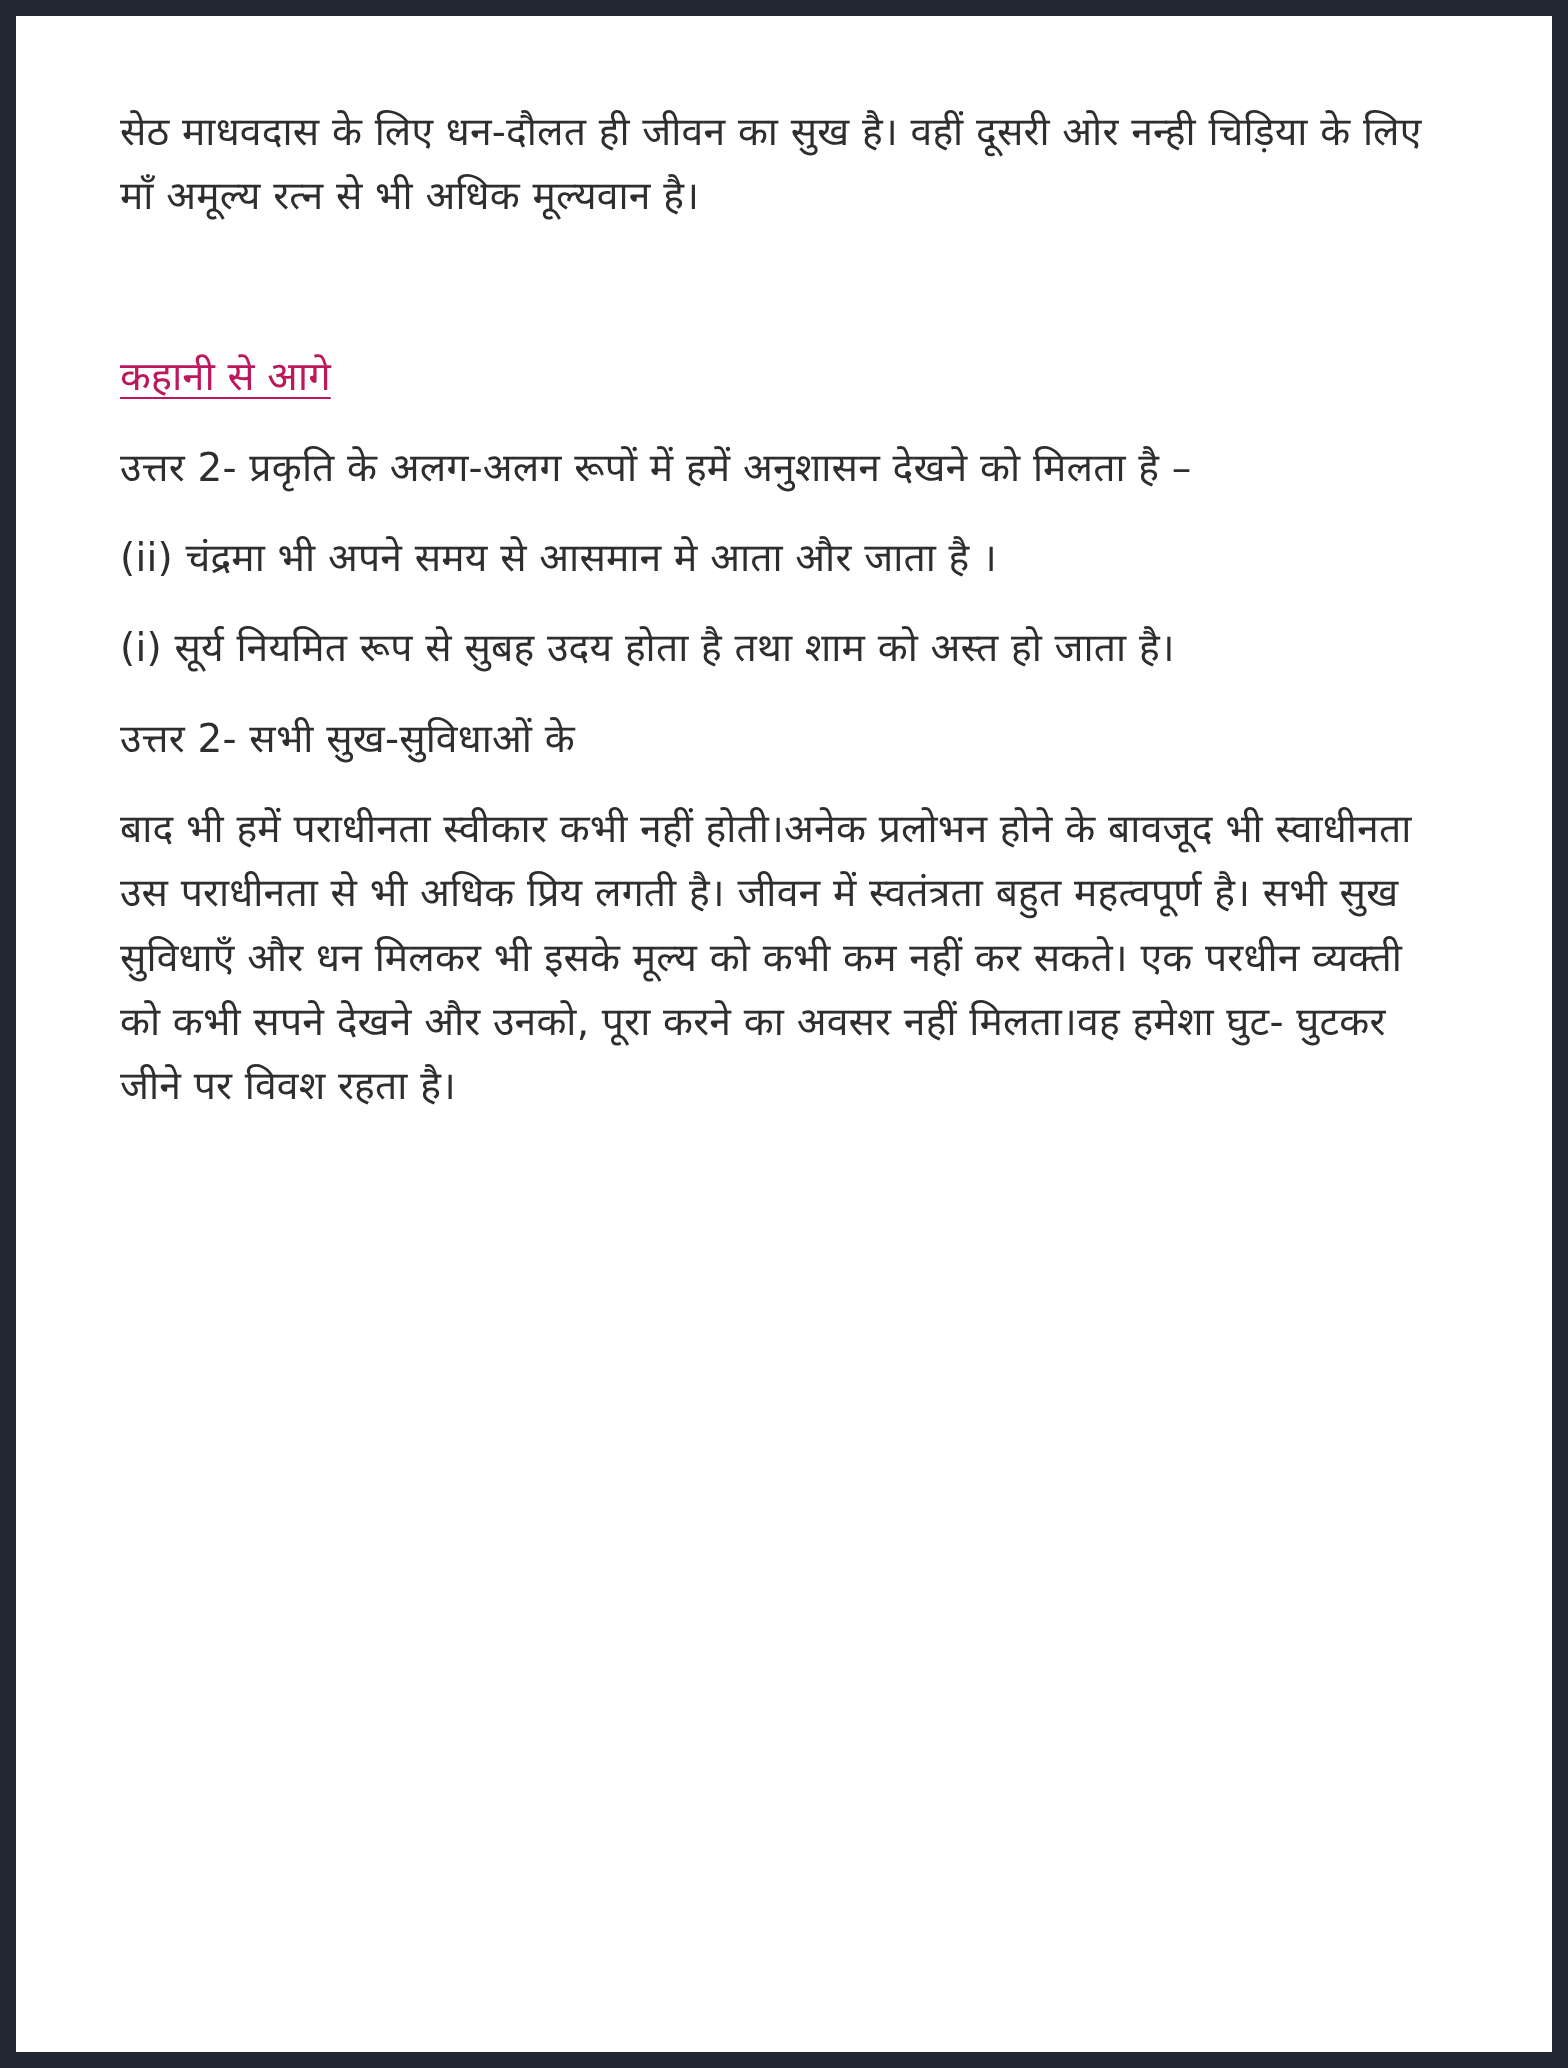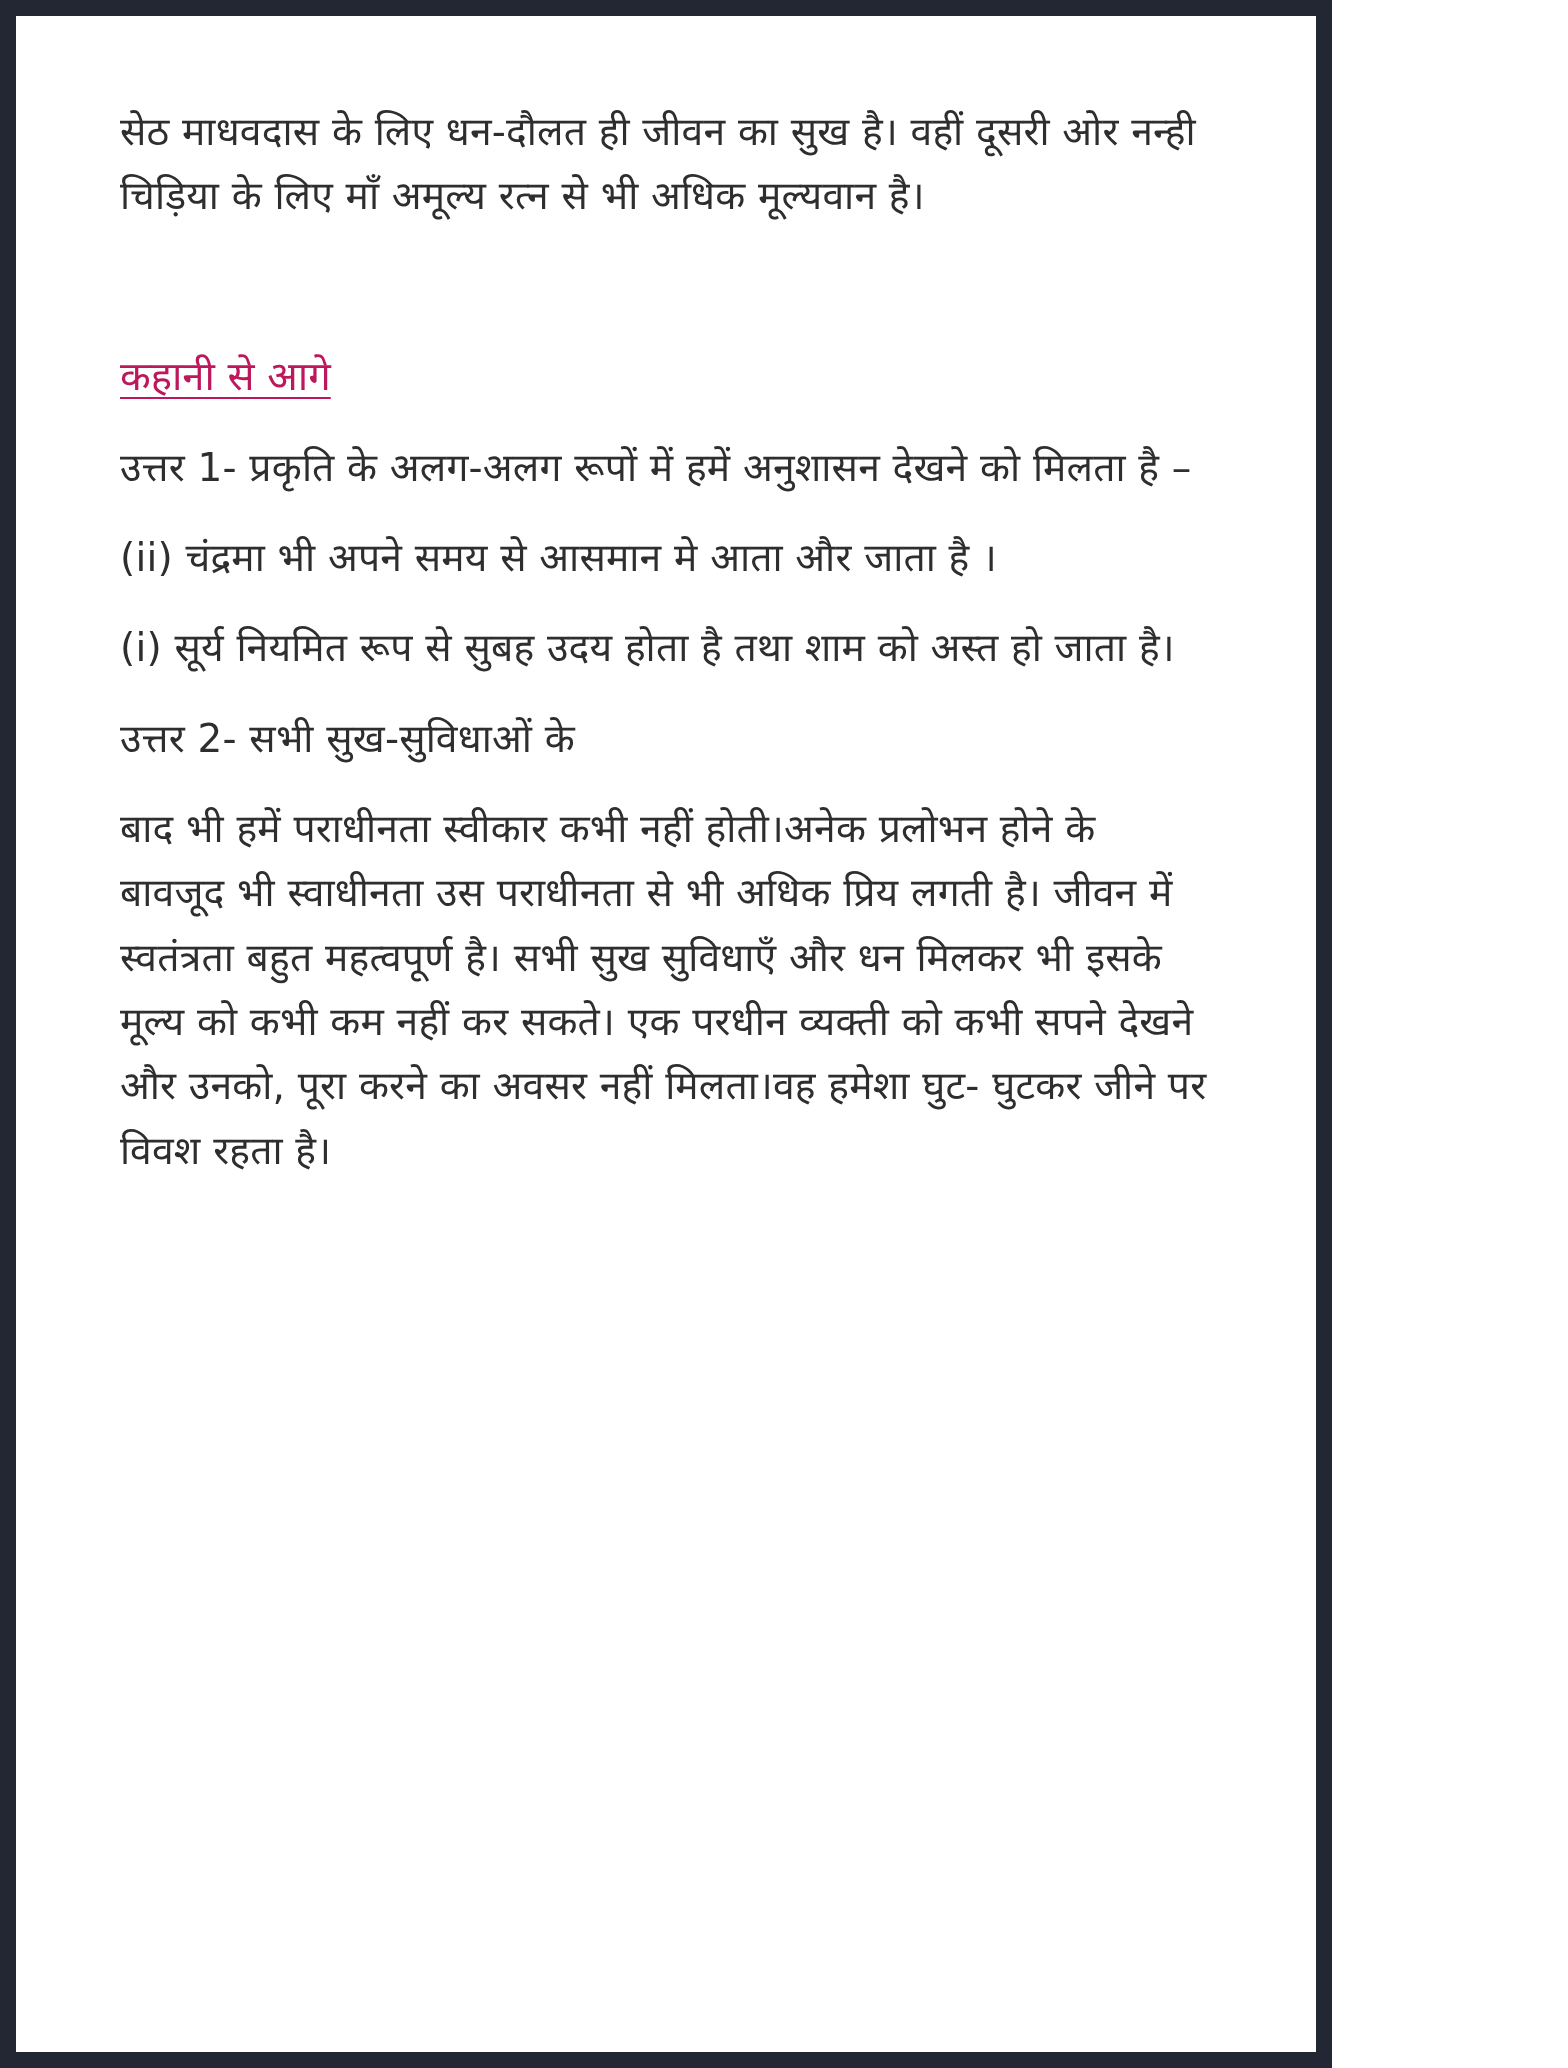--- a/index.html
+++ b/index.html
@@ -3,21 +3,21 @@
 <meta charset="utf-8">
 <style>
   * { margin: 0; padding: 0; box-sizing: border-box; }
 
   html, body {
     background: #ffffff;
     font-family: "DejaVu Sans", "Liberation Sans", sans-serif;
   }
 
   .page {
-    width: 1332px;
+    width: 1568px;
     height: 2068px;
     background: #ffffff;
     border: 16px solid #232733;
     position: relative;
     overflow: hidden;
   }
 
   .content {
     padding: 84px 104px 60px 104px;
     color: #2e2e2e;
@@ -68,21 +68,21 @@
 
 <div class="page">
   <div class="content">
 
     <p class="para intro-para">सेठ माधवदास के लिए धन-दौलत ही जीवन का सुख है। वहीं दूसरी ओर नन्ही चिड़िया के लिए माँ अमूल्य रत्न से भी अधिक मूल्यवान है।</p>
 
     <div>
       <span class="section-heading">कहानी से आगे</span>
     </div>
 
-    <p class="para answer-intro">उत्तर 1- प्रकृति के अलग-अलग रूपों में हमें अनुशासन देखने को मिलता है –</p>
+    <p class="para answer-intro">उत्तर 2- प्रकृति के अलग-अलग रूपों में हमें अनुशासन देखने को मिलता है –</p>
 
     <p class="para list-point">(ii) चंद्रमा भी अपने समय से आसमान मे आता और जाता है ।</p>
 
     <p class="para list-point">(i) सूर्य नियमित रूप से सुबह उदय होता है तथा शाम को अस्त हो जाता है।</p>
 
 
 
     <p class="para answer2-intro">उत्तर 2- सभी सुख-सुविधाओं के</p>
 
     <p class="para answer2-body">बाद भी हमें पराधीनता स्वीकार कभी नहीं होती।अनेक प्रलोभन होने के बावजूद भी स्वाधीनता उस पराधीनता से भी अधिक प्रिय लगती है। जीवन में स्वतंत्रता बहुत महत्वपूर्ण है। सभी सुख सुविधाएँ और धन मिलकर भी इसके मूल्य को कभी कम नहीं कर सकते। एक परधीन व्यक्ती को कभी सपने देखने और उनको, पूरा करने का अवसर नहीं मिलता।वह हमेशा घुट- घुटकर जीने पर विवश रहता है।</p>

